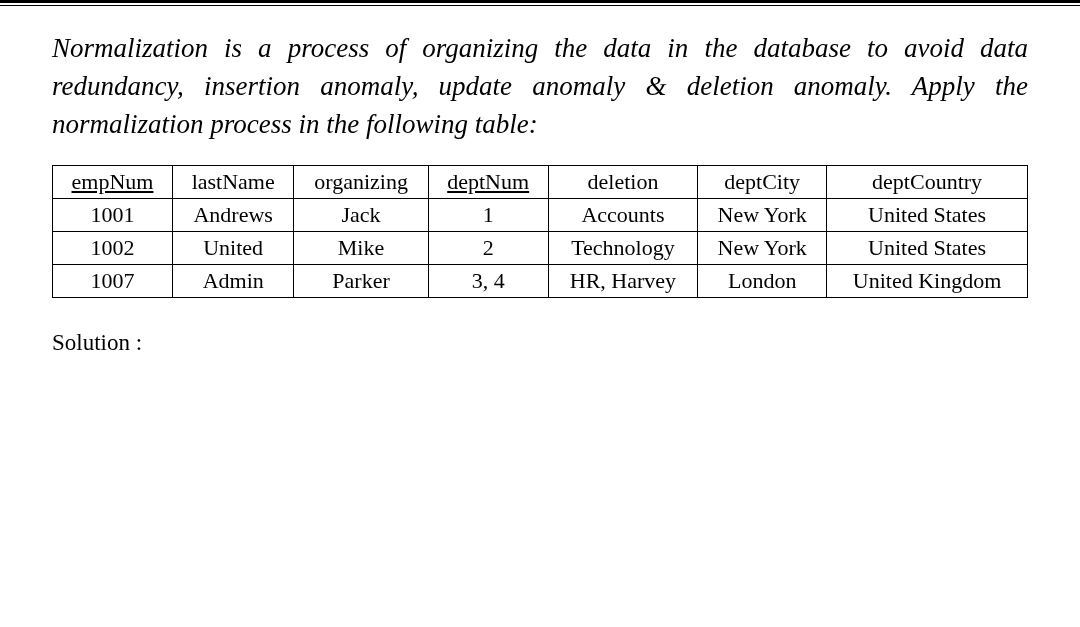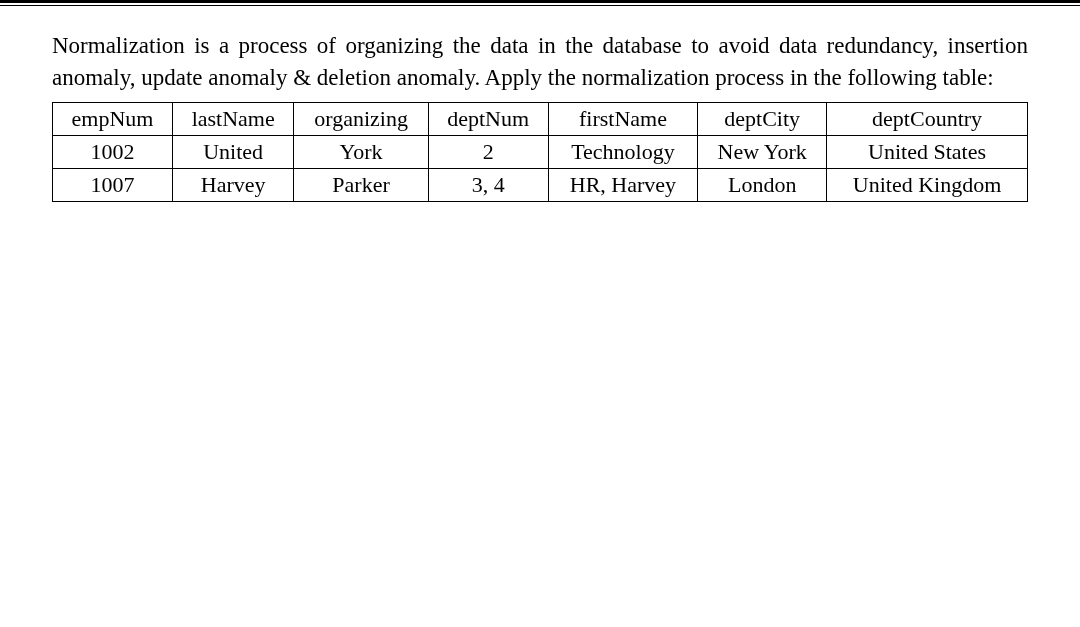--- a/index.html
+++ b/index.html
@@ -21,38 +21,40 @@
       margin-bottom: 2px;
     }
     .top-border-thin {
       width: 100%;
       border-top: 1px solid #000;
     }
     .content {
       padding: 24px 52px 0 52px;
     }
     .intro-text {
-      font-size: 23px;
+      font-size: 27px;
       line-height: 1.4;
       text-align: justify;
-      margin-bottom: 8px;
+      margin-bottom: 22px;
+      font-style: italic;
     }
     table {
       border-collapse: collapse;
       width: 100%;
       font-size: 22px;
     }
     th, td {
       border: 1px solid #000;
       padding: 3px 8px;
       text-align: center;
       vertical-align: middle;
       font-weight: normal;
     }
     th.underlined {
+      text-decoration: underline;
     }
     .solution {
       font-size: 23px;
       margin-top: 32px;
     }
   </style>
 </head>
 <body>
 
 <div class="top-border"></div>
@@ -61,40 +63,50 @@
 <div class="content">
   <p class="intro-text">Normalization is a process of organizing the data in the database to avoid data redundancy, insertion anomaly, update anomaly &amp; deletion anomaly. Apply the normalization process in the following table:</p>
 
   <table>
     <thead>
       <tr>
         <th class="underlined">empNum</th>
         <th>lastName</th>
         <th>organizing</th>
         <th class="underlined">deptNum</th>
-        <th>firstName</th>
+        <th>deletion</th>
         <th>deptCity</th>
         <th>deptCountry</th>
       </tr>
     </thead>
     <tbody>
       <tr>
+        <td>1001</td>
+        <td>Andrews</td>
+        <td>Jack</td>
+        <td>1</td>
+        <td>Accounts</td>
+        <td>New York</td>
+        <td>United States</td>
+      </tr>
+      <tr>
         <td>1002</td>
         <td>United</td>
-        <td>York</td>
+        <td>Mike</td>
         <td>2</td>
         <td>Technology</td>
         <td>New York</td>
         <td>United States</td>
       </tr>
       <tr>
         <td>1007</td>
-        <td>Harvey</td>
+        <td>Admin</td>
         <td>Parker</td>
         <td>3, 4</td>
         <td>HR, Harvey</td>
         <td>London</td>
         <td>United Kingdom</td>
       </tr>
     </tbody>
   </table>
 
+  <p class="solution">Solution :</p>
 </div>
 
 </body></html>

